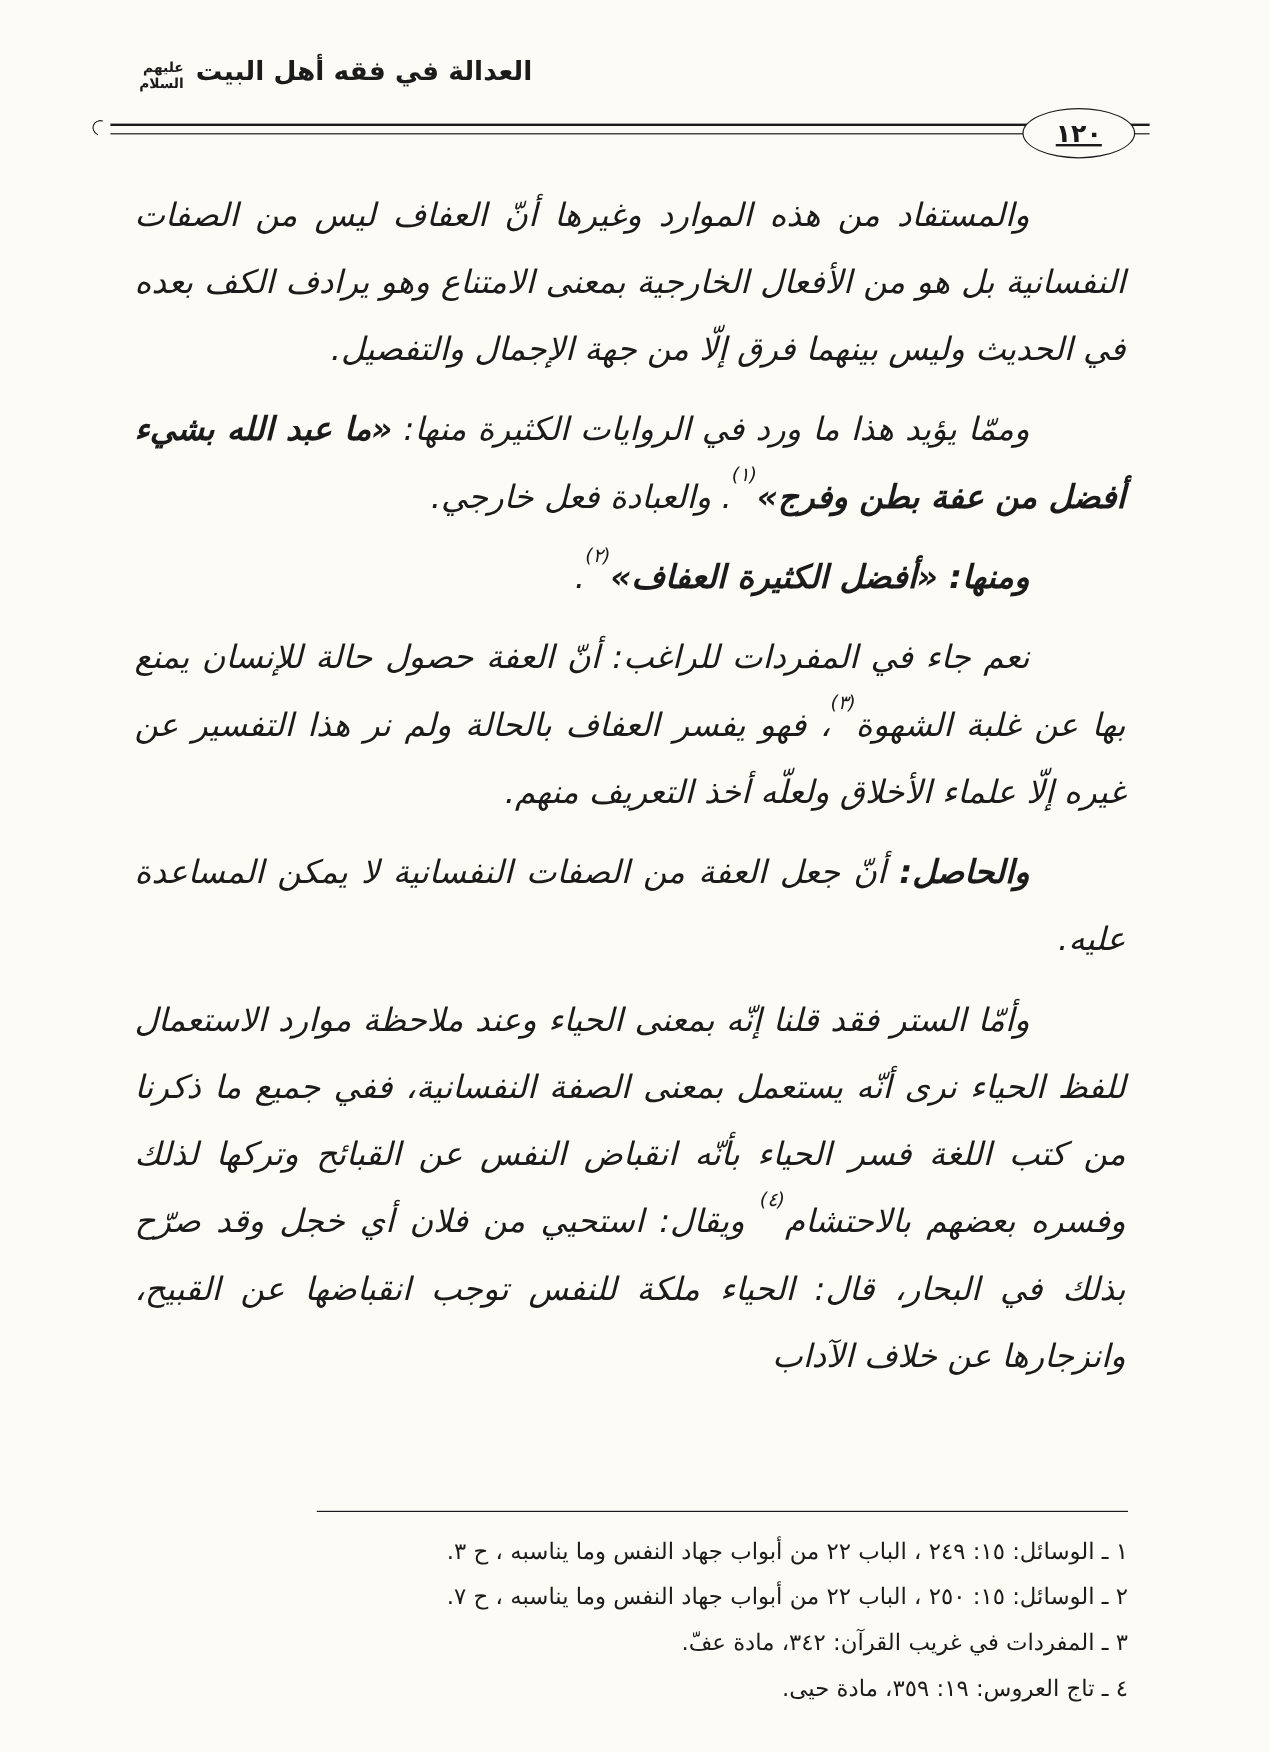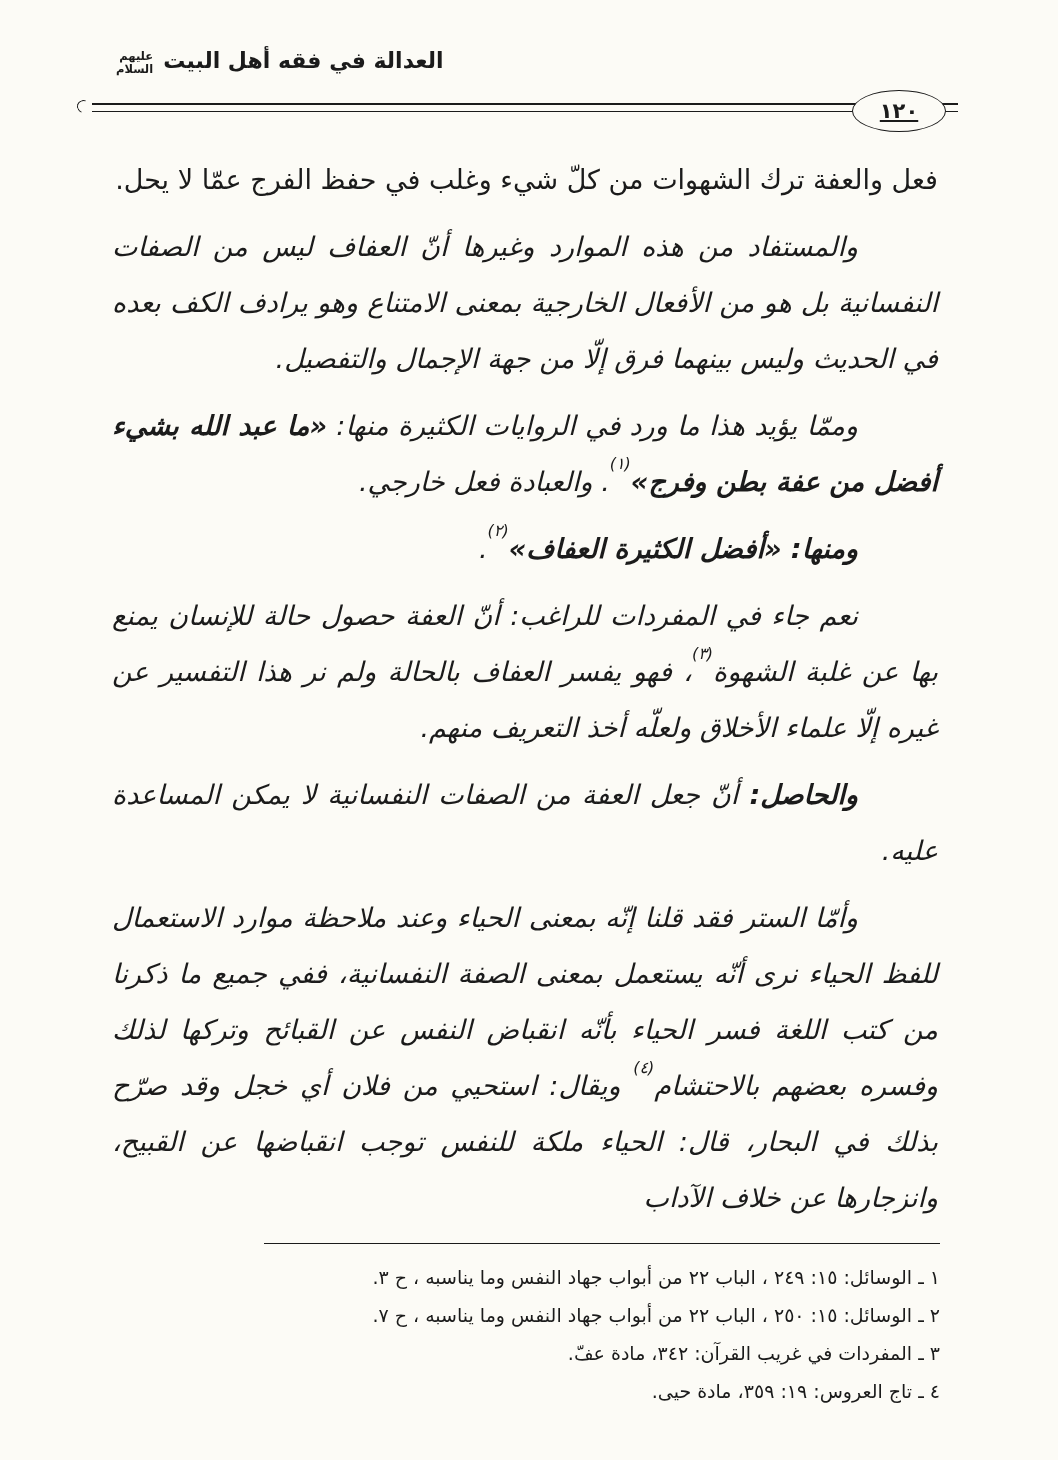--- a/index.html
+++ b/index.html
@@ -96,21 +96,21 @@
     font-size: 16px;
     line-height: 0;
     position: relative;
     top: -12px;
     font-weight: normal;
   }
 
   
   .footnotes {
     margin-top: auto;
-    padding: 0 118px 50px 115px;
+    padding: 0 118px 34px 115px;
     direction: rtl;
   }
   .fn-rule {
     width: 676px;
     max-width: 100%;
     border-top: 1.6px solid #1b1b1b;
     margin-bottom: 14px;
   }
   .fn-item {
     font-size: 19px;
@@ -134,21 +134,20 @@
     <div class="hdr-rule">
       <div class="rule-lines"></div>
       <div class="pg-oval">
         <span class="pg-num">١٢٠</span>
       </div>
     </div>
   </header>
 
   <main class="body-text">
 
-  <p class="para"><span>فعل والعفة ترك الشهوات من كلّ شيء وغلب في حفظ الفرج عمّا لا يحل.</span></p>
       <p class="para indent"><span>والمستفاد من هذه الموارد وغيرها أنّ العفاف ليس من الصفات النفسانية بل هو من الأفعال الخارجية بمعنى الامتناع وهو يرادف الكف بعده في الحديث وليس بينهما فرق إلّا من جهة الإجمال والتفصيل.</span></p>
       <p class="para indent"><span>وممّا يؤيد هذا ما ورد في الروايات الكثيرة منها: </span><span class="bold">«ما عبد الله بشيء أفضل من عفة بطن وفرج»</span><sup class="fn-ref">(١)</sup><span>. والعبادة فعل خارجي.</span></p>
       <p class="para indent"><span class="bold">ومنها: «أفضل الكثيرة العفاف»</span><sup class="fn-ref">(٢)</sup><span>.</span></p>
       <p class="para indent"><span>نعم جاء في المفردات للراغب: أنّ العفة حصول حالة للإنسان يمنع بها عن غلبة الشهوة</span><sup class="fn-ref">(٣)</sup><span>، فهو يفسر العفاف بالحالة ولم نر هذا التفسير عن غيره إلّا علماء الأخلاق ولعلّه أخذ التعريف منهم.</span></p>
       <p class="para indent"><span class="bold">والحاصل:</span><span> أنّ جعل العفة من الصفات النفسانية لا يمكن المساعدة عليه.</span></p>
       <p class="para indent"><span>وأمّا الستر فقد قلنا إنّه بمعنى الحياء وعند ملاحظة موارد الاستعمال للفظ الحياء نرى أنّه يستعمل بمعنى الصفة النفسانية، ففي جميع ما ذكرنا من كتب اللغة فسر الحياء بأنّه انقباض النفس عن القبائح وتركها لذلك وفسره بعضهم بالاحتشام</span><sup class="fn-ref">(٤)</sup><span> ويقال: استحيي من فلان أي خجل وقد صرّح بذلك في البحار، قال: الحياء ملكة للنفس توجب انقباضها عن القبيح، وانزجارها عن خلاف الآداب</span></p>
     </main>
 
   <footer class="footnotes">
     <div class="fn-rule"></div>

